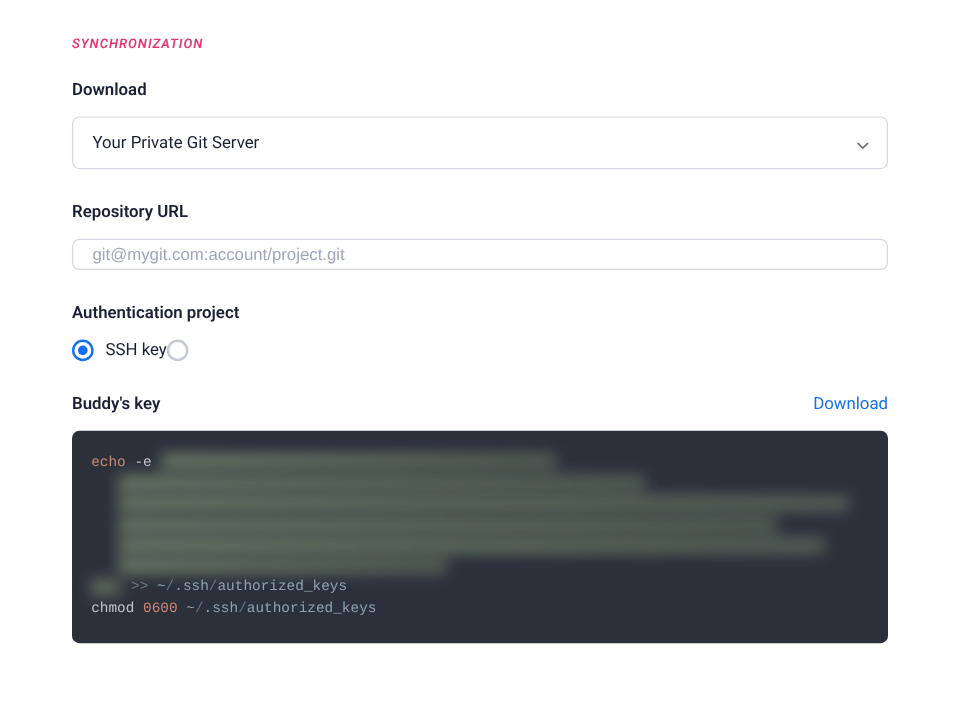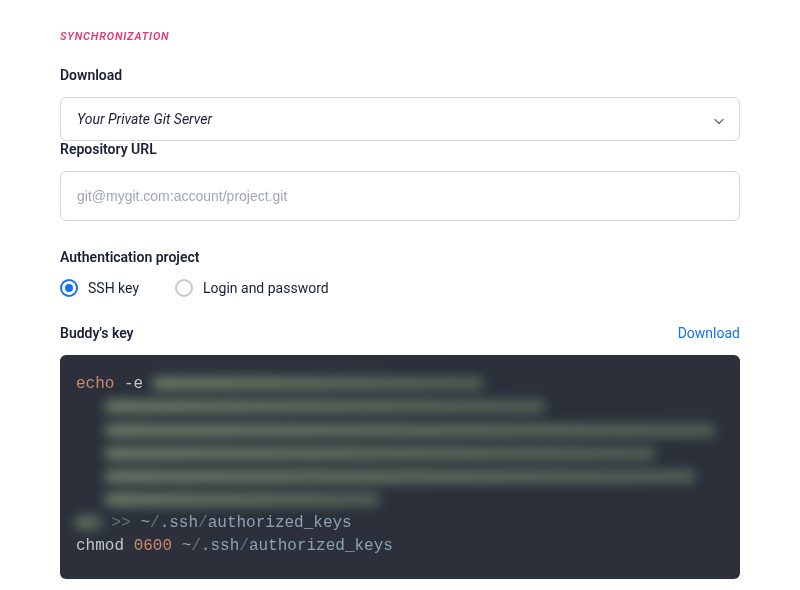--- a/index.html
+++ b/index.html
@@ -21,21 +21,21 @@
     }
     .field-label {
       font-size: 14px;
       font-weight: 600;
       color: #1a1f36;
       margin-bottom: 14px;
       display: block;
     }
     .select-wrapper {
       position: relative;
-      font-style: italic;
+      margin-bottom: 28px;
     }
     .select-input {
       width: 100%;
       padding: 13px 16px;
       font-size: 14px;
       border: 1px solid #d4d7e0;
       border-radius: 6px;
       background: #fff;
       color: #1a1f36;
       appearance: none;
@@ -44,32 +44,31 @@
     .select-caret {
       position: absolute;
       right: 16px;
       top: 50%;
       transform: translateY(-50%);
       pointer-events: none;
       color: #6b7280;
     }
     .text-input {
       width: 100%;
-      padding: 16px 16px;
+      padding: 4px 16px;
       font-size: 14px;
       border: 1px solid #d4d7e0;
       border-radius: 6px;
       background: #fff;
       color: #1a1f36;
       margin-bottom: 28px;
     }
     .text-input::placeholder { color: #a0a6b8; }
     .radio-row {
       display: flex;
-      gap: 36px;
       margin-bottom: 28px;
       align-items: center;
     }
     .radio-option {
       display: flex;
       align-items: center;
       gap: 10px;
       cursor: pointer;
       font-size: 14px;
       color: #1a1f36;
@@ -104,21 +103,21 @@
       color: #1570ef;
       text-decoration: none;
       cursor: pointer;
       margin-left: 12px;
     }
     .code-block {
       background: #2b303b;
       border-radius: 6px;
       padding: 18px 16px 20px 16px;
       font-family: "SFMono-Regular", Consolas, "Liberation Mono", Menlo, monospace;
-      font-size: 16px;
+      font-size: 12px;
       line-height: 1.45;
       color: #c0c5ce;
       white-space: pre;
       overflow: hidden;
     }
     .tok-cmd   { color: #d08770; }
     .tok-flag  { color: #c0c5ce; }
     .tok-num   { color: #d08770; }
     .tok-path  { color: #8fa1b3; }
     .tok-slash { color: #65737e; }
@@ -162,21 +161,20 @@
 <label class="field-label">Authentication project</label>
 <div class="radio-row">
   <div class="radio-option">
     <span class="radio-circle checked">
         <span class="radio-dot"></span>
       </span>
     <span>SSH key</span>
   </div>
   <div class="radio-option">
     <span class="radio-circle"></span>
-    <span>Login and password</span>
   </div>
 </div>
 
 <div class="row-spread">
   <span class="field-label" style="margin-bottom:0">Buddy's key</span>
   <a class="download-link">Download</a>
 </div>
 
 <div class="code-block"><span class="tok-cmd">echo</span> <span class="tok-flag">-e</span> <span class="blur-line bw1"></span>
    <span class="blur-line bw2"></span>

